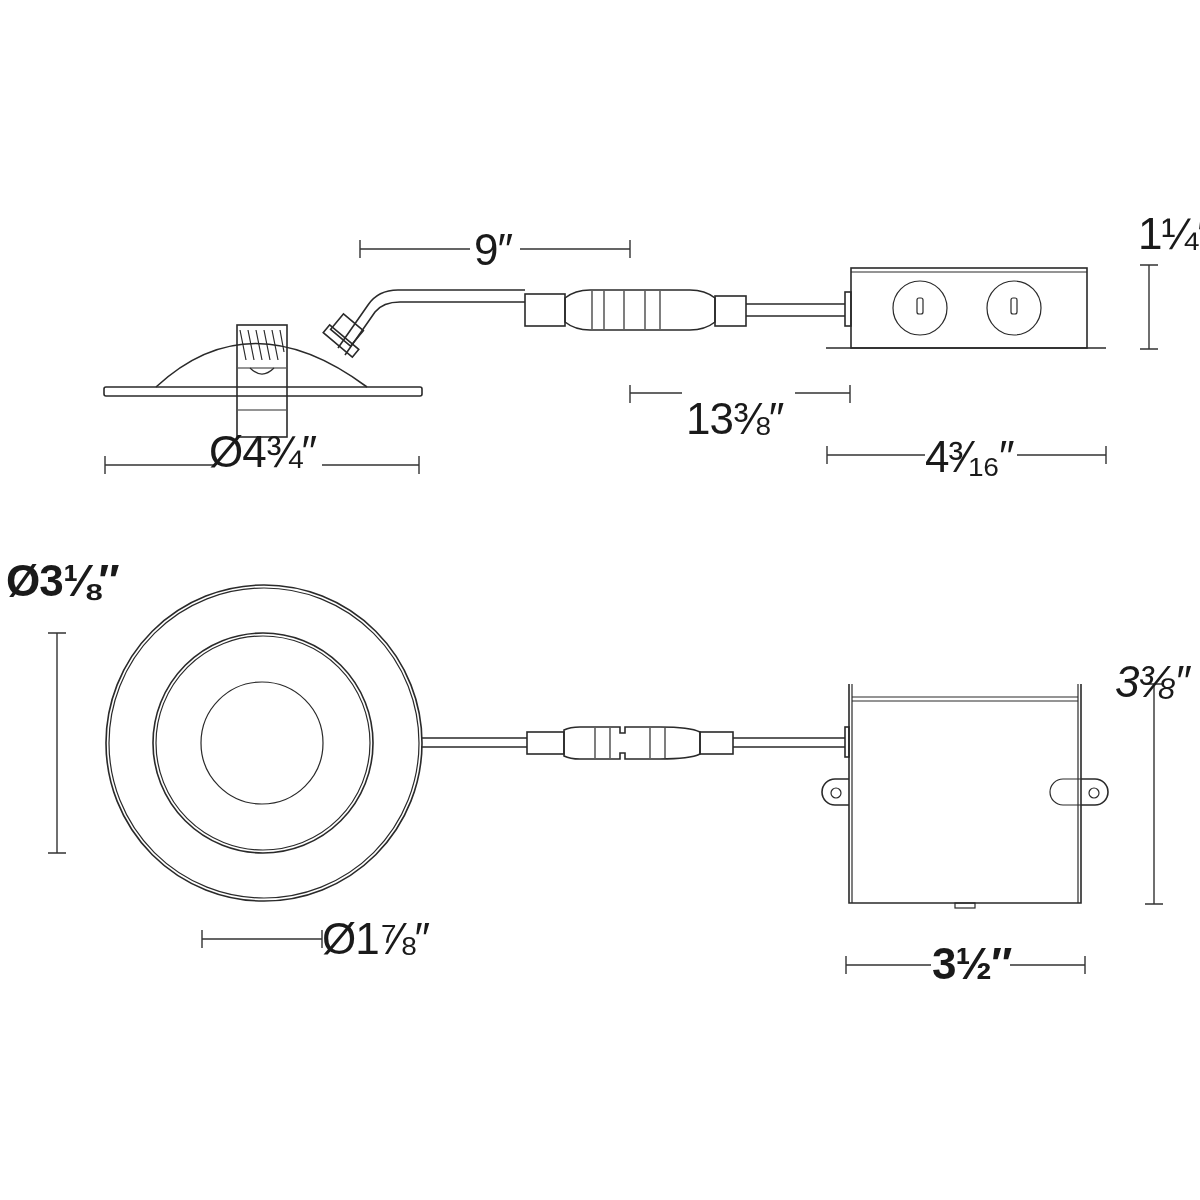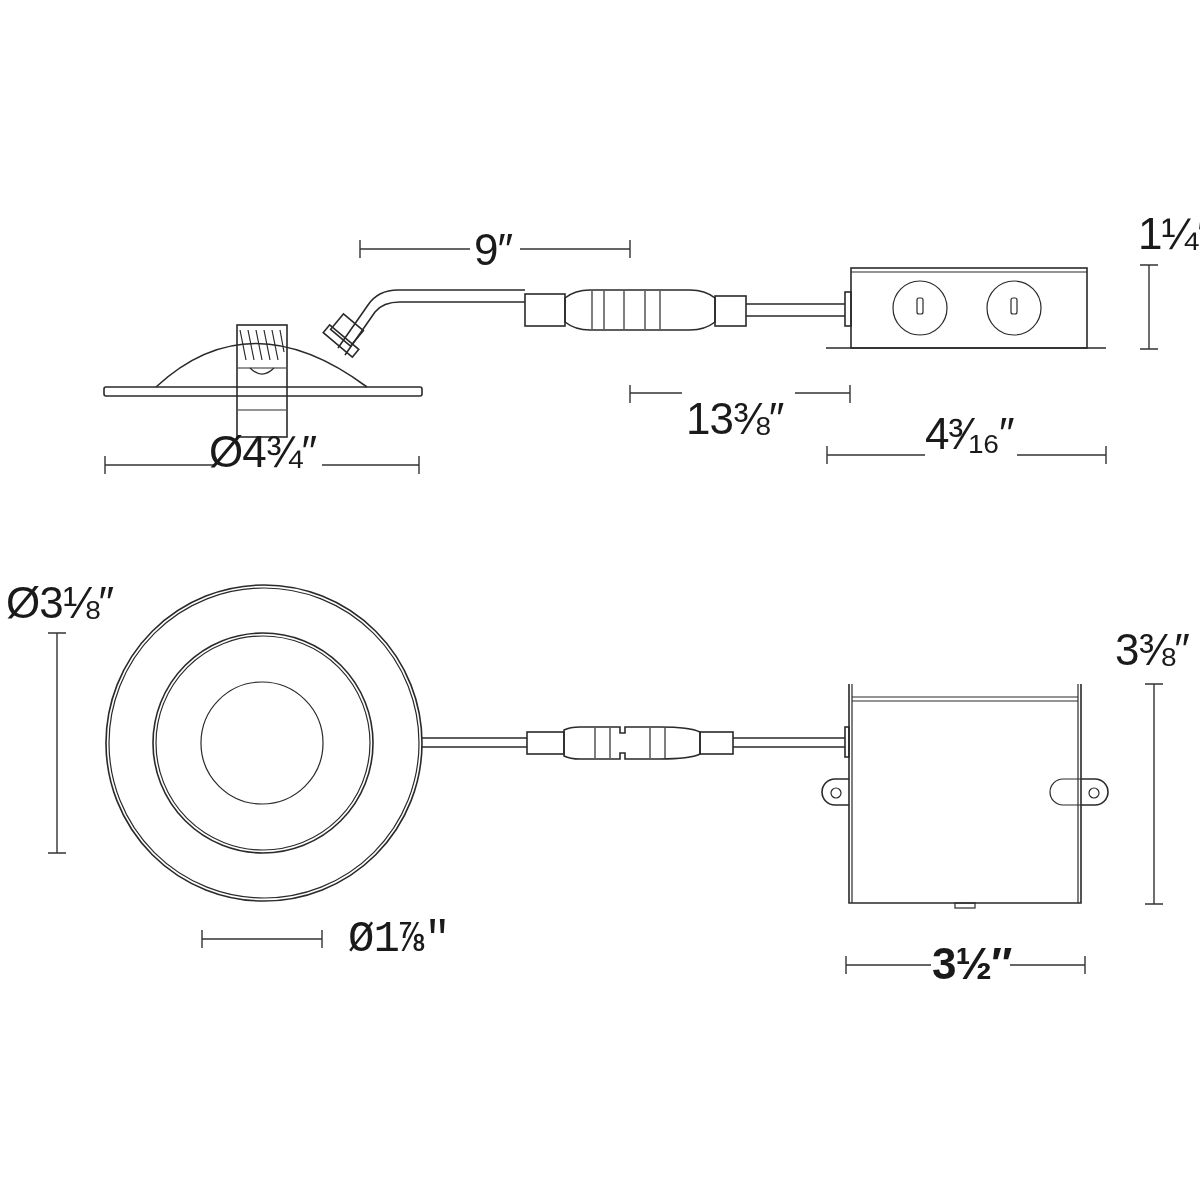--- a/index.html
+++ b/index.html
@@ -90,20 +90,20 @@
     <path class="dim" d="M48 633 h18 M57 633 v220 M48 853 h18"></path>
     <path class="dim" d="M202 930 v18 M202 939 h120 M322 930 v18"></path>
     <path class="dim" d="M846 956 v18 M846 965 h85 M1010 965 h75 M1085 956 v18"></path>
     <path class="dim" d="M1145 684 h18 M1154 684 v220 M1145 904 h18"></path>
   </g>
 </svg>
 
 <div class="lbl" style="left:474px; top:228px;">9″</div>
 <div class="lbl" style="left:686px; top:370px;margin-top:27px;">13⅜″</div>
 <div class="lbl" style="left:209px; top:430px;">Ø4¾″</div>
-<div class="lbl" style="left:925px; top:412px;">4³⁄₁₆″</div>
+<div class="lbl" style="left:925px; top:435px;">4³⁄₁₆″</div>
 <div class="lbl" style="left:1138px; top:212px;">1¼″</div>
 
-<div class="lbl" style="left:6px; top:581px;">Ø3⅛″</div>
-<div class="lbl" style="left:348px; top:917px;font-family:Liberation Mono, monospace;">Ø1⅞″</div>
+<div class="lbl" style="left:6px; top:559px;font-weight:bold;">Ø3⅛″</div>
+<div class="lbl" style="left:322px; top:917px;">Ø1⅞″</div>
 <div class="lbl" style="left:932px; top:942px;font-weight:bold;">3½″</div>
-<div class="lbl" style="left:1115px; top:628px;">3⅜″</div>
+<div class="lbl" style="left:1115px; top:660px;font-style:italic;">3⅜″</div>
 </div>
 
 </body></html>

